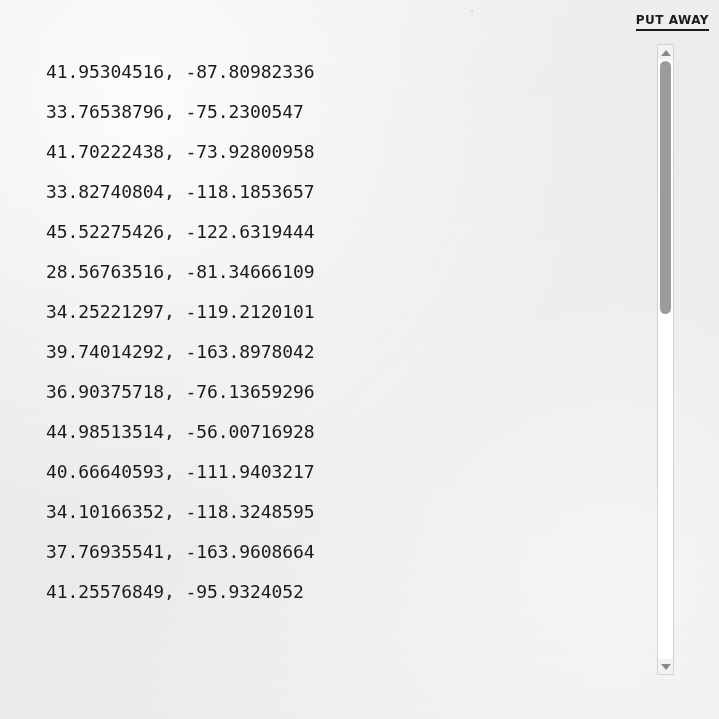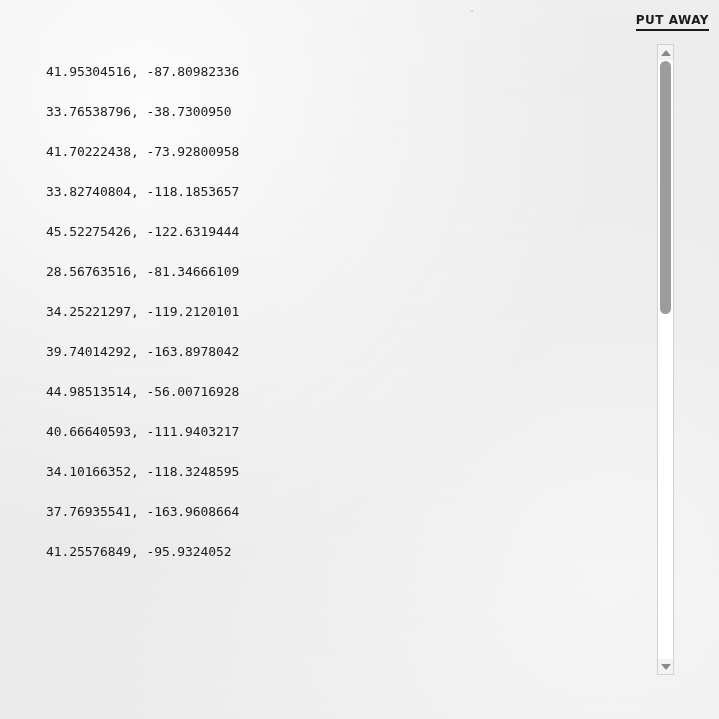--- a/index.html
+++ b/index.html
@@ -56,21 +56,21 @@
     position: absolute;
     left: 46px;
     top: 52px;
     right: 80px;
     bottom: 0;
     overflow: hidden;
   }
   .coord-row {
     height: 40px;
     line-height: 40px;
-    font-size: 13px;
+    font-size: 18px;
     color: #1a1a1a;
     white-space: nowrap;
     letter-spacing: -0.1px;
   }
 
   
   #scrollbar {
     position: absolute;
     top: 44px;
     right: 45px;
@@ -133,27 +133,28 @@
 <body>
 
 <div id="app">
 
   <div class="speck" style="left:471px; top:10px;"></div>
 
   <div id="put-away">PUT AWAY</div>
 
   <div id="coord-list">
       <div class="coord-row">41.95304516, -87.80982336</div>
-      <div class="coord-row">33.76538796, -38.7300950</div>
+      <div class="coord-row">33.76538796, -75.2300547</div>
       <div class="coord-row">41.70222438, -73.92800958</div>
       <div class="coord-row">33.82740804, -118.1853657</div>
       <div class="coord-row">45.52275426, -122.6319444</div>
       <div class="coord-row">28.56763516, -81.34666109</div>
       <div class="coord-row">34.25221297, -119.2120101</div>
       <div class="coord-row">39.74014292, -163.8978042</div>
+      <div class="coord-row">36.90375718, -76.13659296</div>
       <div class="coord-row">44.98513514, -56.00716928</div>
       <div class="coord-row">40.66640593, -111.9403217</div>
       <div class="coord-row">34.10166352, -118.3248595</div>
       <div class="coord-row">37.76935541, -163.9608664</div>
       <div class="coord-row">41.25576849, -95.9324052</div>
     </div>
 
   <div id="scrollbar">
     <div id="scroll-track"></div>
     <div id="scroll-up">

